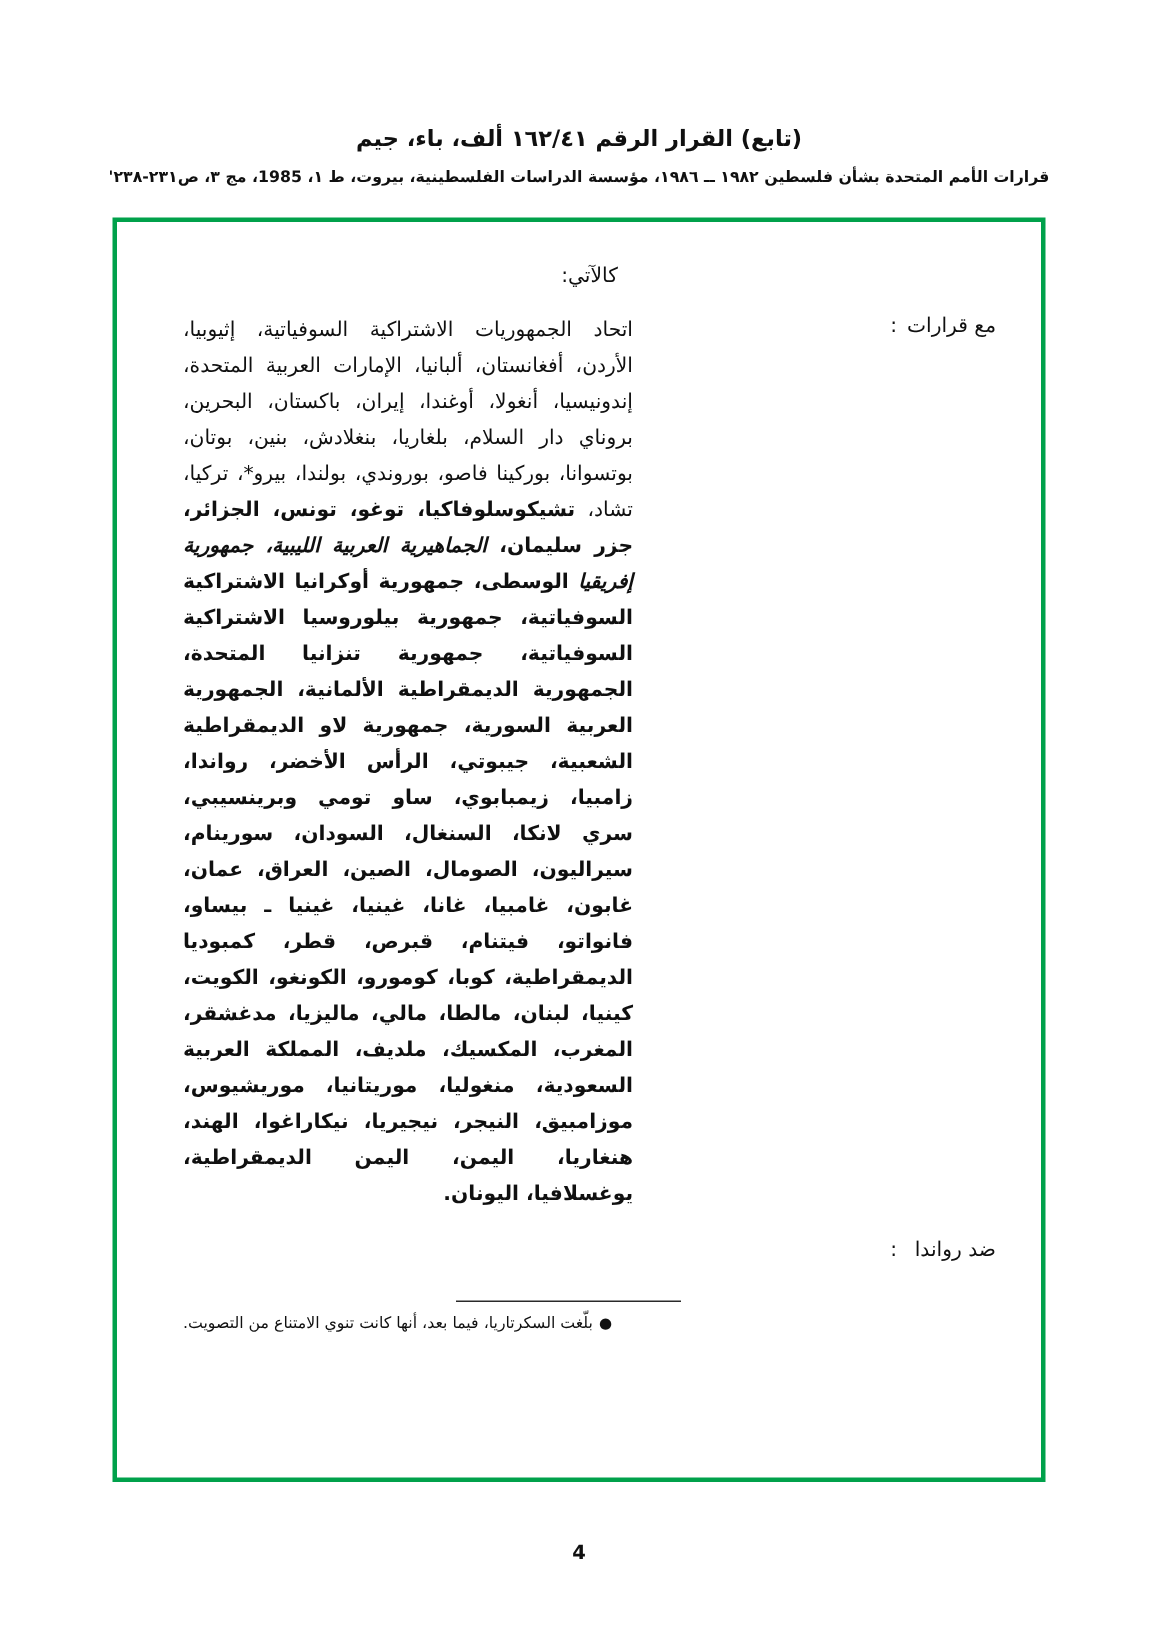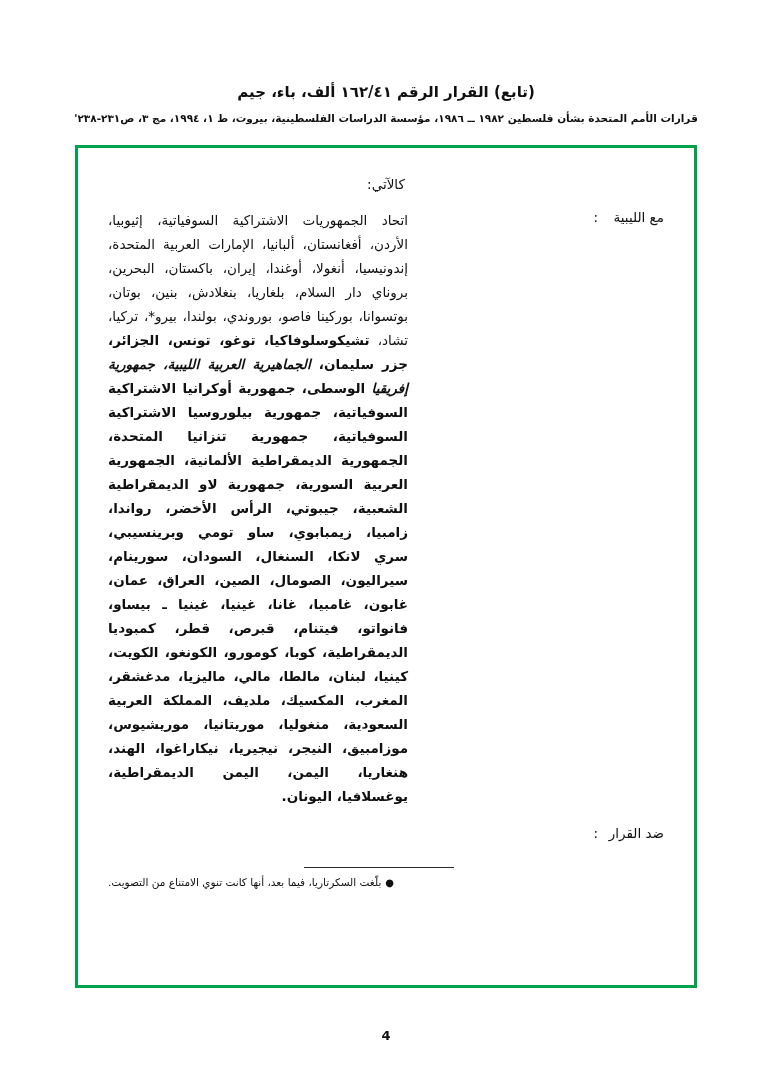--- a/index.html
+++ b/index.html
@@ -45,21 +45,21 @@
     right: 75px;
     left: 75px;
     bottom: 100px;
     border: 3px solid #00a14b;
     box-sizing: border-box;
     background: #ffffff;
   }
   .frame-inner {
     position: absolute;
     top: 0; right: 0; left: 0; bottom: 0;
-    padding: 28px 30px 10px 30px;
+    padding: 28px 30px 10px 44px;
     box-sizing: border-box;
   }
   .intro-line {
     text-align: center;
     font-size: 13.5px;
     margin-bottom: 16px;
     direction: rtl;
   }
   .block {
     display: flex;
@@ -128,40 +128,40 @@
   }
   .spacer-sm { height: 6px; }
 </style>
 </head>
 <body>
 
 <div class="page">
 
   <div class="header">
     <div class="header-title">(تابع) القرار الرقم ١٦٢/٤١ ألف، باء، جيم</div>
-    <div class="header-sub">قرارات الأمم المتحدة بشأن فلسطين ١٩٨٢ ــ ١٩٨٦، مؤسسة الدراسات الفلسطينية، بيروت، ط ١، ١٩٩٤، مج ٣، ص٢٣١-٢٣٨'</div>
+    <div class="header-sub">قرارات الأمم المتحدة بشأن فلسطين ١٩٨٢ ــ ١٩٨٦، مؤسسة الدراسات الفلسطينية، بيروت، ط ١، 1985، مج ٣، ص٢٣١-٢٣٨'</div>
   </div>
 
   <div class="frame">
     <div class="frame-inner">
 
       <div class="intro-line">كالآتي:</div>
 
       <div class="block">
-        <div class="block-label">مع الليبية</div>
+        <div class="block-label">مع قرارات</div>
         <div class="block-colon">:</div>
         <div class="block-body">
           <span>اتحاد الجمهوريات الاشتراكية السوفياتية، إثيوبيا، الأردن، أفغانستان، ألبانيا، الإمارات العربية المتحدة، إندونيسيا، أنغولا، أوغندا، إيران، باكستان، البحرين، بروناي دار السلام، بلغاريا، بنغلادش، بنين، بوتان، بوتسوانا، بوركينا فاصو، بوروندي، بولندا، بيرو*، تركيا، تشاد، </span><span class="bold-seg">تشيكوسلوفاكيا، توغو، تونس، الجزائر، جزر سليمان، </span><span class="italic-seg">الجماهيرية العربية الليبية، جمهورية إفريقيا </span><span class="bold-seg">الوسطى، جمهورية أوكرانيا الاشتراكية السوفياتية، جمهورية بيلوروسيا الاشتراكية السوفياتية، جمهورية تنزانيا المتحدة، الجمهورية الديمقراطية الألمانية، الجمهورية العربية السورية، جمهورية لاو الديمقراطية الشعبية، جيبوتي، الرأس الأخضر، رواندا، زامبيا، زيمبابوي، ساو تومي وبرينسيبي، سري لانكا، السنغال، السودان، سورينام، سيراليون، الصومال، الصين، العراق، عمان، غابون، غامبيا، غانا، غينيا، غينيا ـ بيساو، فانواتو، فيتنام، قبرص، قطر، كمبوديا الديمقراطية، كوبا، كومورو، الكونغو، الكويت، كينيا، لبنان، مالطا، مالي، ماليزيا، مدغشقر، المغرب، المكسيك، ملديف، المملكة العربية السعودية، منغوليا، موريتانيا، موريشيوس، موزامبيق، النيجر، نيجيريا، نيكاراغوا، الهند، هنغاريا، اليمن، اليمن الديمقراطية، يوغسلافيا، اليونان.</span>
         </div>
       </div>
 
       <div class="spacer-sm"></div>
 
       <div class="block">
-        <div class="block-label">ضد القرار</div>
+        <div class="block-label">ضد رواندا</div>
         <div class="block-colon">:</div>
       </div>
 
       <div class="rule"></div>
 
       <div class="footnote">
         <span class="dot">●</span><span>بلّغت السكرتاريا، فيما بعد، أنها كانت تنوي الامتناع من التصويت.</span>
       </div>
 
     </div>

